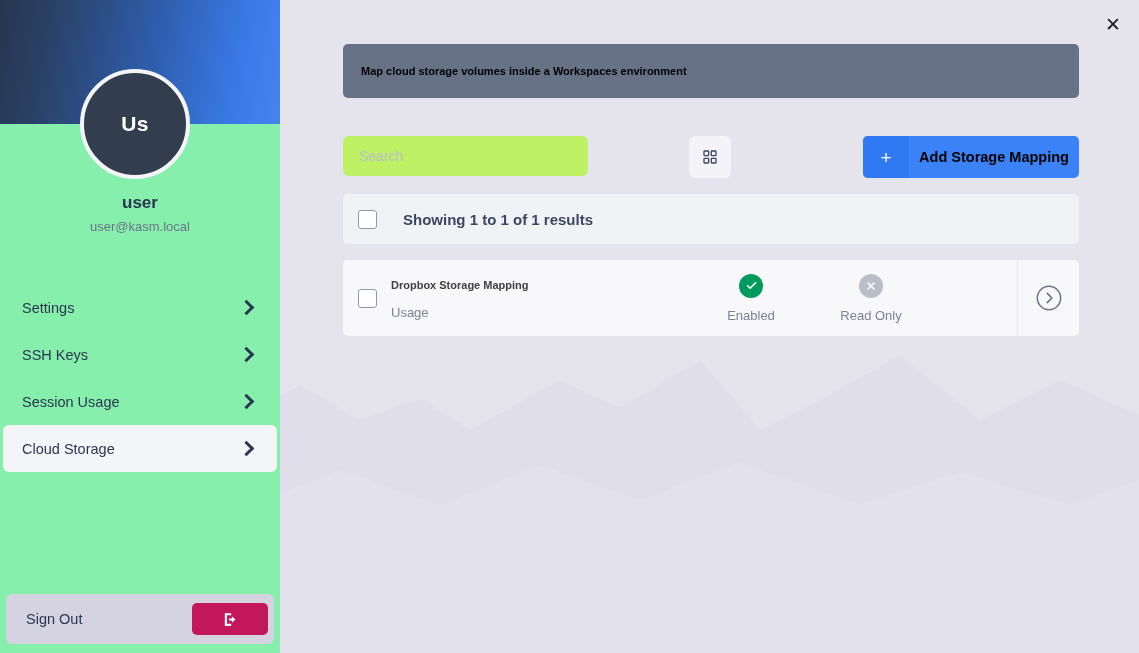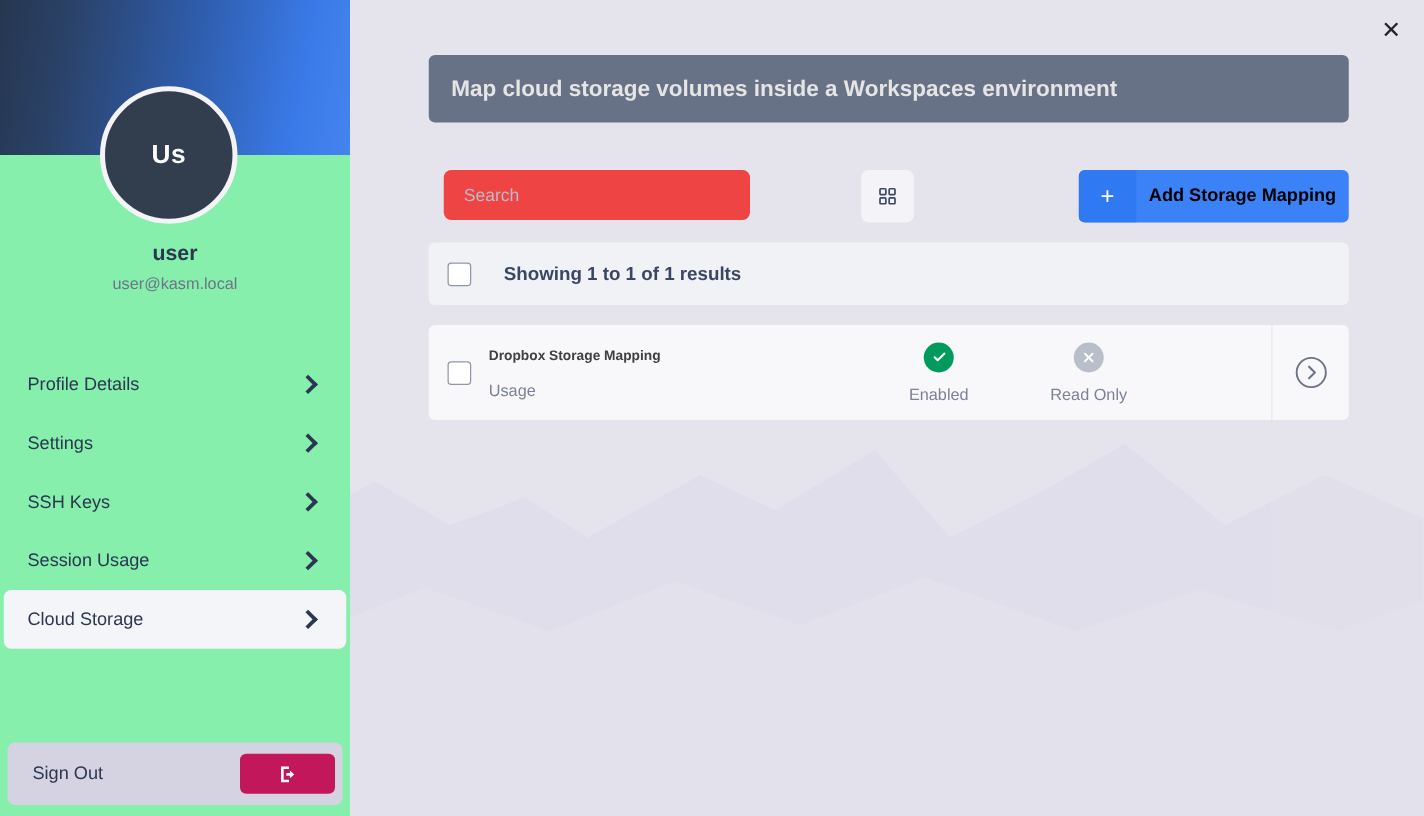--- a/index.html
+++ b/index.html
@@ -167,42 +167,42 @@
     position: absolute;
     left: 63px;
     top: 44px;
     width: 736px;
     height: 54px;
     background: #687287;
     border-radius: 5px;
     display: flex;
     align-items: center;
     padding-left: 18px;
-    color: #e5e5e5;
-    font-size: 18px;
+    color: #000000;
+    font-size: 11px;
     font-weight: bold;
   }
 
   
   #toolbar {
     position: absolute;
     left: 63px;
     top: 136px;
     width: 736px;
     height: 42px;
   }
 
   #search-input {
     position: absolute;
-    left: 12px; top: 0;
+    left: 0; top: 0;
     width: 245px;
     height: 40px;
     border: none;
     border-radius: 6px;
-    background: #ef4444;
+    background: #bef264;
     padding: 0 16px;
     font-family: "Liberation Sans", sans-serif;
     font-size: 14px;
     color: #2b3650;
     outline: none;
   }
   #search-input::placeholder { color: #b9bccb; }
 
   #filters-button {
     position: absolute;
@@ -379,24 +379,20 @@
   <div id="avatar">
     <span>Us</span>
   </div>
 
   <div id="sidebar-identity">
     <div id="user-name">user</div>
     <div id="user-email">user@kasm.local</div>
   </div>
 
   <nav id="sidebar-nav">
-    <div class="nav-item">
-      <span>Profile Details</span>
-      <span class="nav-chevron"></span>
-    </div>
     <div class="nav-item">
       <span>Settings</span>
       <span class="nav-chevron"></span>
     </div>
     <div class="nav-item">
       <span>SSH Keys</span>
       <span class="nav-chevron"></span>
     </div>
     <div class="nav-item">
       <span>Session Usage</span>

